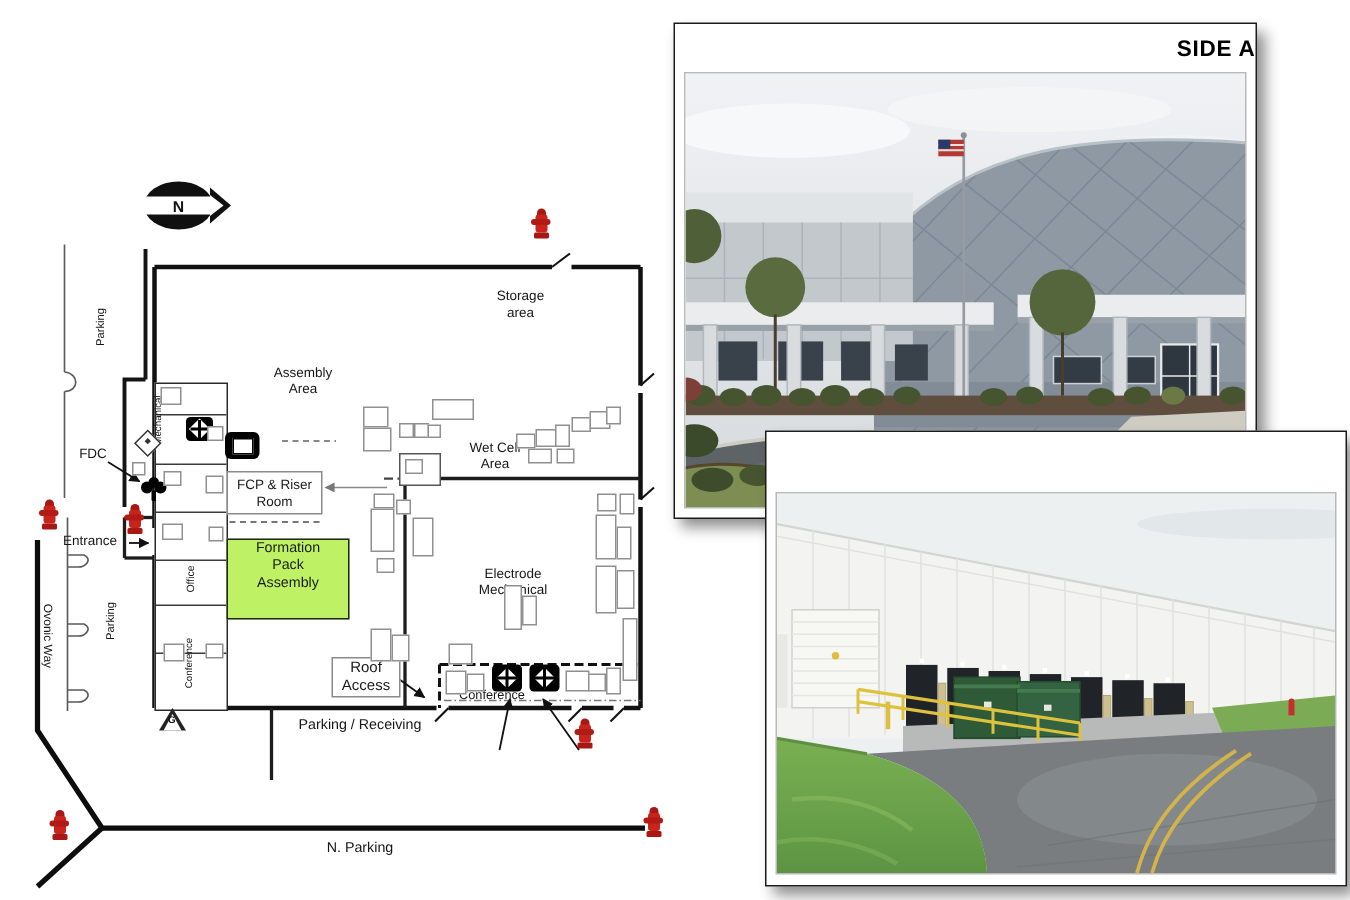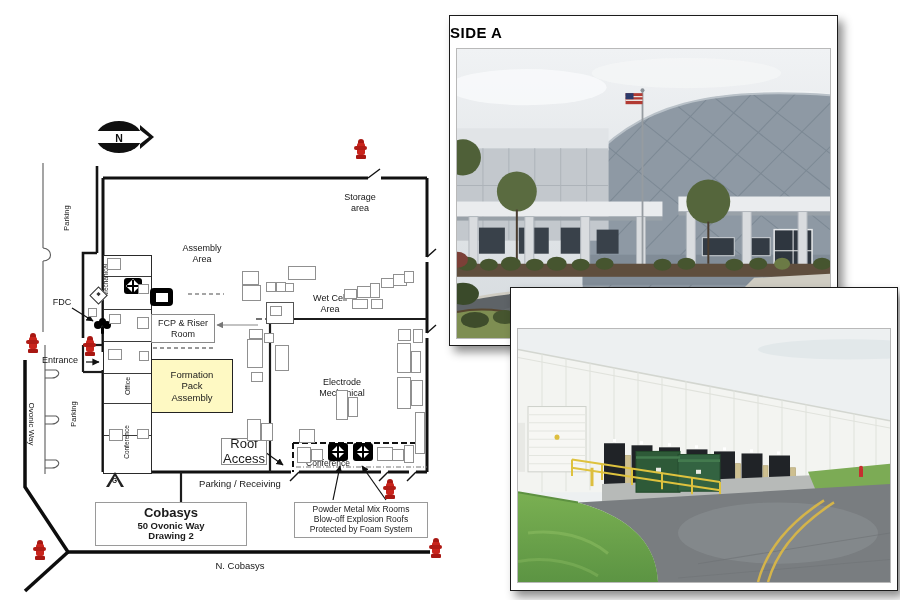--- a/index.html
+++ b/index.html
@@ -6,22 +6,22 @@
   body{width:900px;height:600px;position:relative;background:#fff;overflow:hidden;
        font-family:"Liberation Sans",sans-serif;color:#1a1a1a}
   
   #plan{position:absolute;left:0;top:0;width:460px;height:600px;z-index:1}
   #plan svg{position:absolute;left:0;top:0;pointer-events:none}
   .lbl{position:absolute;text-align:center;white-space:pre-line;line-height:1.18;color:#161616}
   .vlbl{transform:rotate(-90deg)}
   .vlblr{transform:rotate(90deg)}
   .boxed{position:absolute;border:1px solid #8a8a8a;background:#fff;display:flex;
          align-items:center;justify-content:center;white-space:pre-line;text-align:center;line-height:1.15}
-  .room{position:absolute;border:1.5px solid #222;background:#fef9c3;display:flex;
-        align-items:center;justify-content:center;white-space:pre-line;text-align:center;line-height:1.2}
+  .room{position:absolute;border:1.5px solid #222;background:#bef264;display:flex;
+        justify-content:center;white-space:pre-line;text-align:center;line-height:1.2}
   .eq{position:absolute;border:1px solid #909090;background:#fff}
   .strip{position:absolute;border:1.5px solid #2a2a2a;background:#fff}
   .strip i{position:absolute;left:0;right:0;height:1px;background:#3a3a3a}
   
   .hyd{position:absolute;width:13px;height:20px}
   .hyd i{position:absolute;background:#c9241c}
   .hyd .cap{left:3.5px;top:0;width:6px;height:5px;border-radius:3px 3px 0 0;background:#a81712}
   .hyd .bod{left:2.5px;top:4px;width:8px;height:12px;border-radius:2px}
   .hyd .arm{left:0;top:7px;width:13px;height:4px;border-radius:2px;background:#b01b15}
   .hyd .bas{left:1.5px;top:16px;width:10px;height:3.5px;border-radius:1px;background:#a81712}
@@ -55,21 +55,21 @@
   #north .band{position:absolute;left:-2px;top:10px;width:50px;height:12px;background:#fff}
   #north .hb{position:absolute;left:44px;top:4px;width:0;height:0;border-top:12px solid transparent;
              border-bottom:12px solid transparent;border-left:14px solid #101010}
   #north .hw{position:absolute;left:44px;top:9px;width:0;height:0;border-top:7px solid transparent;
              border-bottom:7px solid transparent;border-left:9px solid #fff}
   #north .n{position:absolute;left:0;top:10.5px;width:46px;text-align:center;font-size:10.5px;font-weight:bold;color:#111}
   
   .card{position:absolute;background:#fff;border:1px solid #1b1b1b;box-shadow:5px 6px 9px rgba(0,0,0,.45)}
   #cardA{left:449px;top:15px;width:387px;height:329px;z-index:2}
   #cardD{left:510px;top:287px;width:386px;height:302px;z-index:3}
-  .ptitle{position:absolute;left:0;right:0;text-align:left;font-weight:bold;font-size:15px;letter-spacing:.5px;color:#000}
+  .ptitle{position:absolute;left:0;right:0;text-align:right;font-weight:bold;font-size:15px;letter-spacing:.5px;color:#000}
   #cardA .ptitle{top:8px}
   #cardD .ptitle{top:12px}
   .pwrap{position:absolute;border:1px solid #b9b9b9;overflow:hidden}
   #cardA .pwrap{left:6px;right:6px;top:32px;bottom:6px}
   #cardD .pwrap{left:6px;right:6px;top:40px;bottom:7px}
   .pwrap svg{display:block;width:100%;height:100%}
 </style>
 </head>
 <body>
 
@@ -179,55 +179,45 @@
 
   <div class="room" style="left:151px;top:359px;width:80px;height:52px;font-size:9.5px">
     <span>Formation
 Pack
 Assembly</span>
   </div>
   <div class="boxed" style="left:151px;top:314px;width:62px;height:27px;font-size:9px">
     <span>FCP &amp; Riser
 Room</span>
   </div>
-  <div class="boxed" style="left:221px;top:438px;width:44px;height:25px;font-size:13px">
+  <div class="boxed" style="left:221px;top:438px;width:44px;height:25px;font-size:10px">
     <span>Roof
 Access</span>
   </div>
 
-  <div class="lbl" style="left:328px;top:192px;width:64px;font-size:9px">Storage
+  <div class="lbl" style="left:315px;top:192px;width:64px;font-size:9px">Storage
 area</div>
   <div class="lbl" style="left:170px;top:243px;width:64px;font-size:9px">Assembly
 Area</div>
   <div class="lbl" style="left:298px;top:293px;width:64px;font-size:9px">Wet Cell
 Area</div>
   <div class="lbl" style="left:305px;top:377px;width:74px;font-size:9px">Electrode
 Mechanical</div>
   <div class="lbl" style="left:302px;top:458px;width:52px;font-size:8.5px">Conference</div>
   <div class="lbl" style="left:188px;top:478px;width:104px;font-size:9.5px">Parking / Receiving</div>
   <div class="lbl vlbl" style="left:88px;top:274px;width:40px;height:12px;font-size:6.5px">Mechanical</div>
   <div class="lbl vlbl" style="left:115px;top:380px;width:30px;height:12px;font-size:7px">Office</div>
   <div class="lbl vlbl" style="left:106px;top:436px;width:46px;height:12px;font-size:6.5px">Conference</div>
   <div class="lbl vlbl" style="left:52px;top:212px;width:34px;height:12px;font-size:7.5px">Parking</div>
   <div class="lbl vlbl" style="left:59px;top:408px;width:34px;height:12px;font-size:7.5px">Parking</div>
   <div class="lbl vlblr" style="left:1px;top:418px;width:58px;height:12px;font-size:8px">Ovonic Way</div>
-  <div class="lbl" style="left:205px;top:560px;width:70px;font-size:9.5px">N. Cobasys</div>
+  <div class="lbl" style="left:205px;top:560px;width:70px;font-size:9.5px">N. Parking</div>
   <div class="lbl" style="left:48px;top:297px;width:28px;font-size:9px">FDC</div>
   <div class="lbl" style="left:36px;top:355px;width:48px;font-size:9px">Entrance</div>
 
-  <div class="boxed" style="left:95px;top:502px;width:150px;height:42px;flex-direction:column;border-color:#9a9a9a">
-    <span style="font-size:13px;font-weight:bold">Cobasys</span>
-    <span style="font-size:9.5px;font-weight:bold">50 Ovonic Way</span>
-    <span style="font-size:9.5px;font-weight:bold">Drawing 2</span>
-  </div>
-  <div class="boxed" style="left:294px;top:502px;width:132px;height:34px;font-size:8.5px;border-color:#9a9a9a">
-    <span>Powder Metal Mix Rooms
-Blow-off Explosion Roofs
-Protected by Foam System</span>
-  </div>
 
   <div class="hyd" style="left:354px;top:139px">
       <i class="cap"></i>
       <i class="bod"></i>
       <i class="arm"></i>
       <i class="bas"></i>
     </div>
   <div class="hyd" style="left:26px;top:333px">
       <i class="cap"></i>
       <i class="bod"></i>

